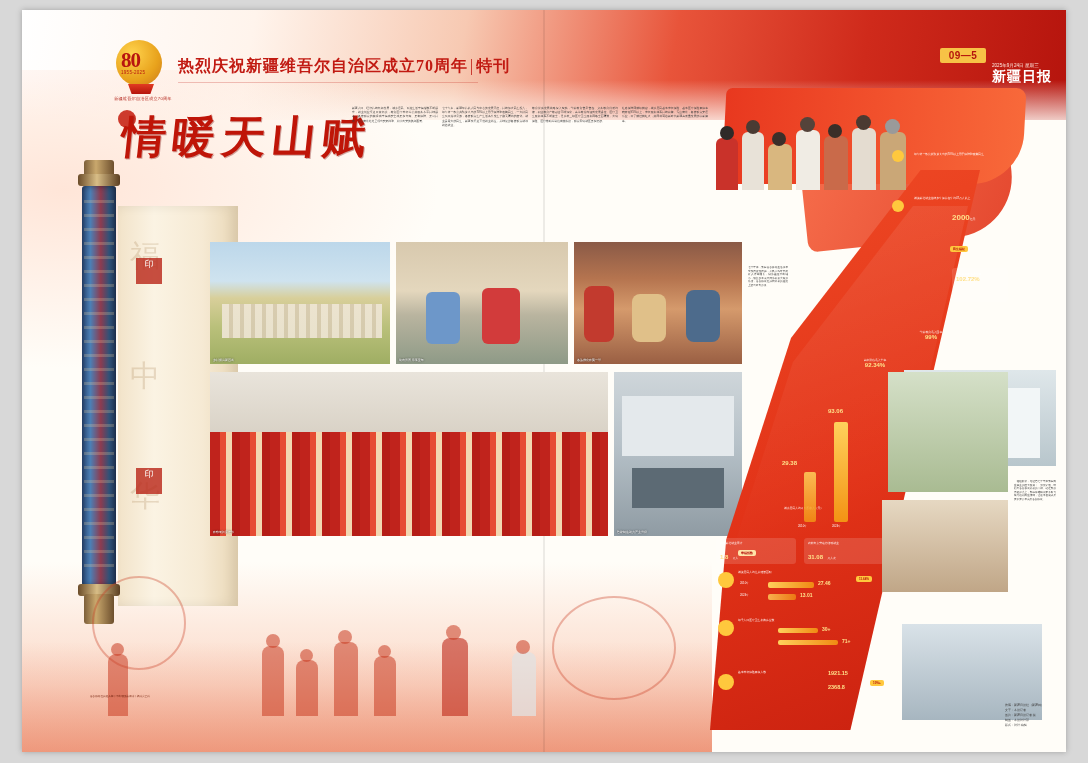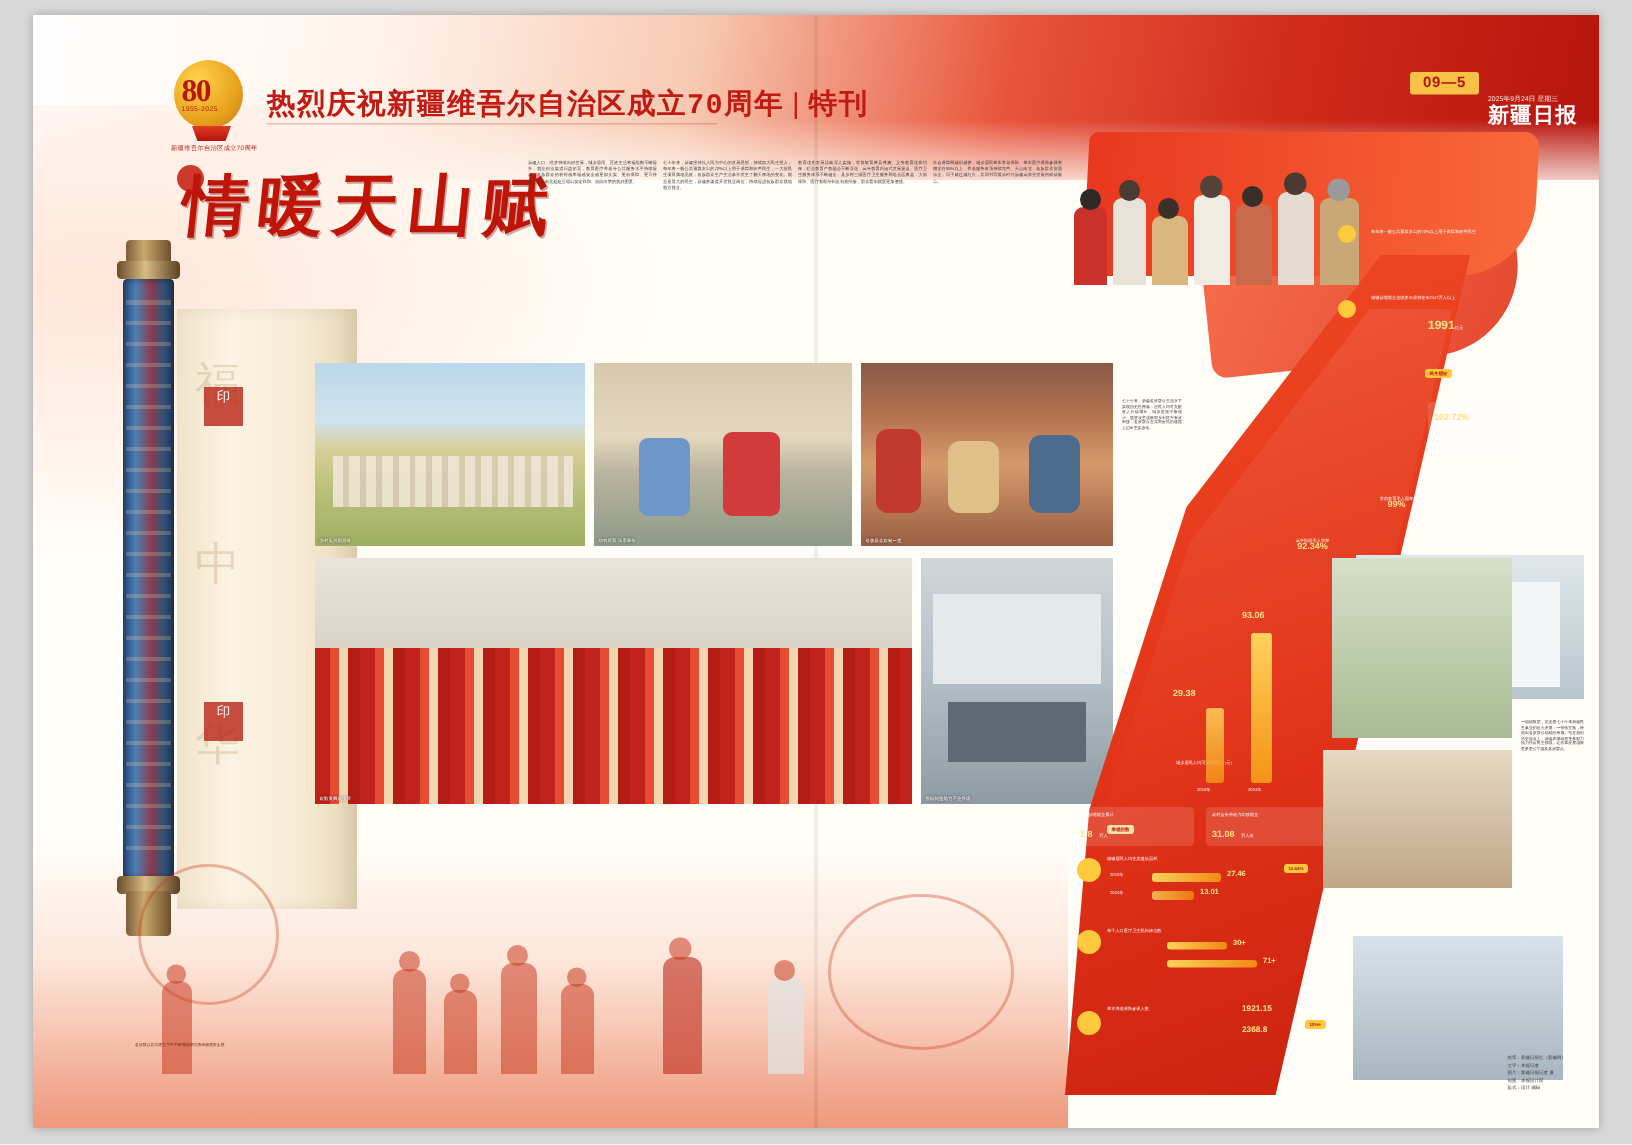--- a/index.html
+++ b/index.html
@@ -23,22 +23,22 @@
   
   .logo70{position:absolute;left:94px;top:30px;width:54px;height:54px;}
   .logo70 .circle{position:absolute;left:0;top:0;width:46px;height:46px;border-radius:50%;
       background:radial-gradient(circle at 35% 30%,#ffd34d,#e8a21c 60%,#c9761a 100%);}
   .logo70 .num{position:absolute;left:5px;top:8px;font-size:21px;font-weight:bold;color:#b8150f;
       font-family:"Liberation Serif",serif;letter-spacing:-1px;}
   .logo70 .sub{position:absolute;left:5px;top:30px;font-size:4.5px;color:#b8150f;letter-spacing:.3px;}
   .logo70 .ribbon{position:absolute;left:12px;top:44px;width:26px;height:10px;
       background:linear-gradient(180deg,#e23b22,#b5140d);clip-path:polygon(0 0,100% 0,86% 100%,14% 100%);}
   .logo-cap{position:absolute;left:92px;top:86px;font-size:4.2px;color:#b4261c;letter-spacing:.2px;white-space:nowrap;}
-  .mast-title{position:absolute;left:156px;top:46px;font-family:Liberation Mono, monospace;
-     font-size:19px;font-weight:bold;color:#c11a12;letter-spacing:1px;white-space:nowrap;text-align:right;}
+  .mast-title{position:absolute;left:156px;top:46px;font-family:Liberation Serif, serif;
+     font-size:16px;font-weight:bold;color:#c11a12;letter-spacing:1px;white-space:nowrap;text-align:right;}
   .mast-title .sep{color:#c11a12;font-weight:normal;padding:0 2px;}
   .mast-rule{position:absolute;left:156px;top:72px;width:300px;height:1px;background:rgba(193,26,18,.25);}
 
   .paperbox{position:absolute;right:16px;top:34px;width:110px;height:34px;}
   .pagenum{position:absolute;left:0;top:4px;width:46px;height:15px;background:#f7c246;color:#b5140d;
      font-size:10px;font-weight:bold;text-align:center;line-height:15px;border-radius:2px;letter-spacing:.5px;}
   .papername{position:absolute;left:52px;top:0;font-family:"Liberation Serif",serif;font-size:14px;
      font-weight:bold;color:#ffffff;letter-spacing:1px;white-space:nowrap;margin-top:24px;}
   .paperdate{position:absolute;left:52px;top:19px;font-size:4.6px;color:#ffe9e0;white-space:nowrap;}
 
@@ -272,21 +272,21 @@
       <div class="lab">每年将一般公共预算支出的70%以上用于保障和改善民生</div>
     </div>
     <div class="ring" style="left:870px;top:140px;width:12px;height:12px;background:#ffc83d;"></div>
 
     <div class="stat" style="left:892px;top:186px;width:116px;">
       <div class="lab">城镇新增就业连续多年保持在年均47万人以上</div>
     </div>
     <div class="ring" style="left:870px;top:190px;width:12px;height:12px;background:#ffc83d;"></div>
 
     <div class="stat" style="left:930px;top:196px;">
-      <span class="big">1991</span><span class="lab" style="display:inline;">亿元</span>
+      <span class="big">2000</span><span class="lab" style="display:inline;">亿元</span>
     </div>
 
     <div class="badge" style="left:928px;top:236px;">民生福祉</div>
 
     <div class="chip" style="left:930px;top:258px;width:56px;height:34px;"></div>
     <div class="stat" style="left:934px;top:262px;width:52px;">
       <div class="lab">九年义务教育巩固率</div>
       <div class="big" style="font-size:6px;">102.72%</div>
     </div>
     <div class="stat" style="left:880px;top:320px;width:58px;text-align:center;">

